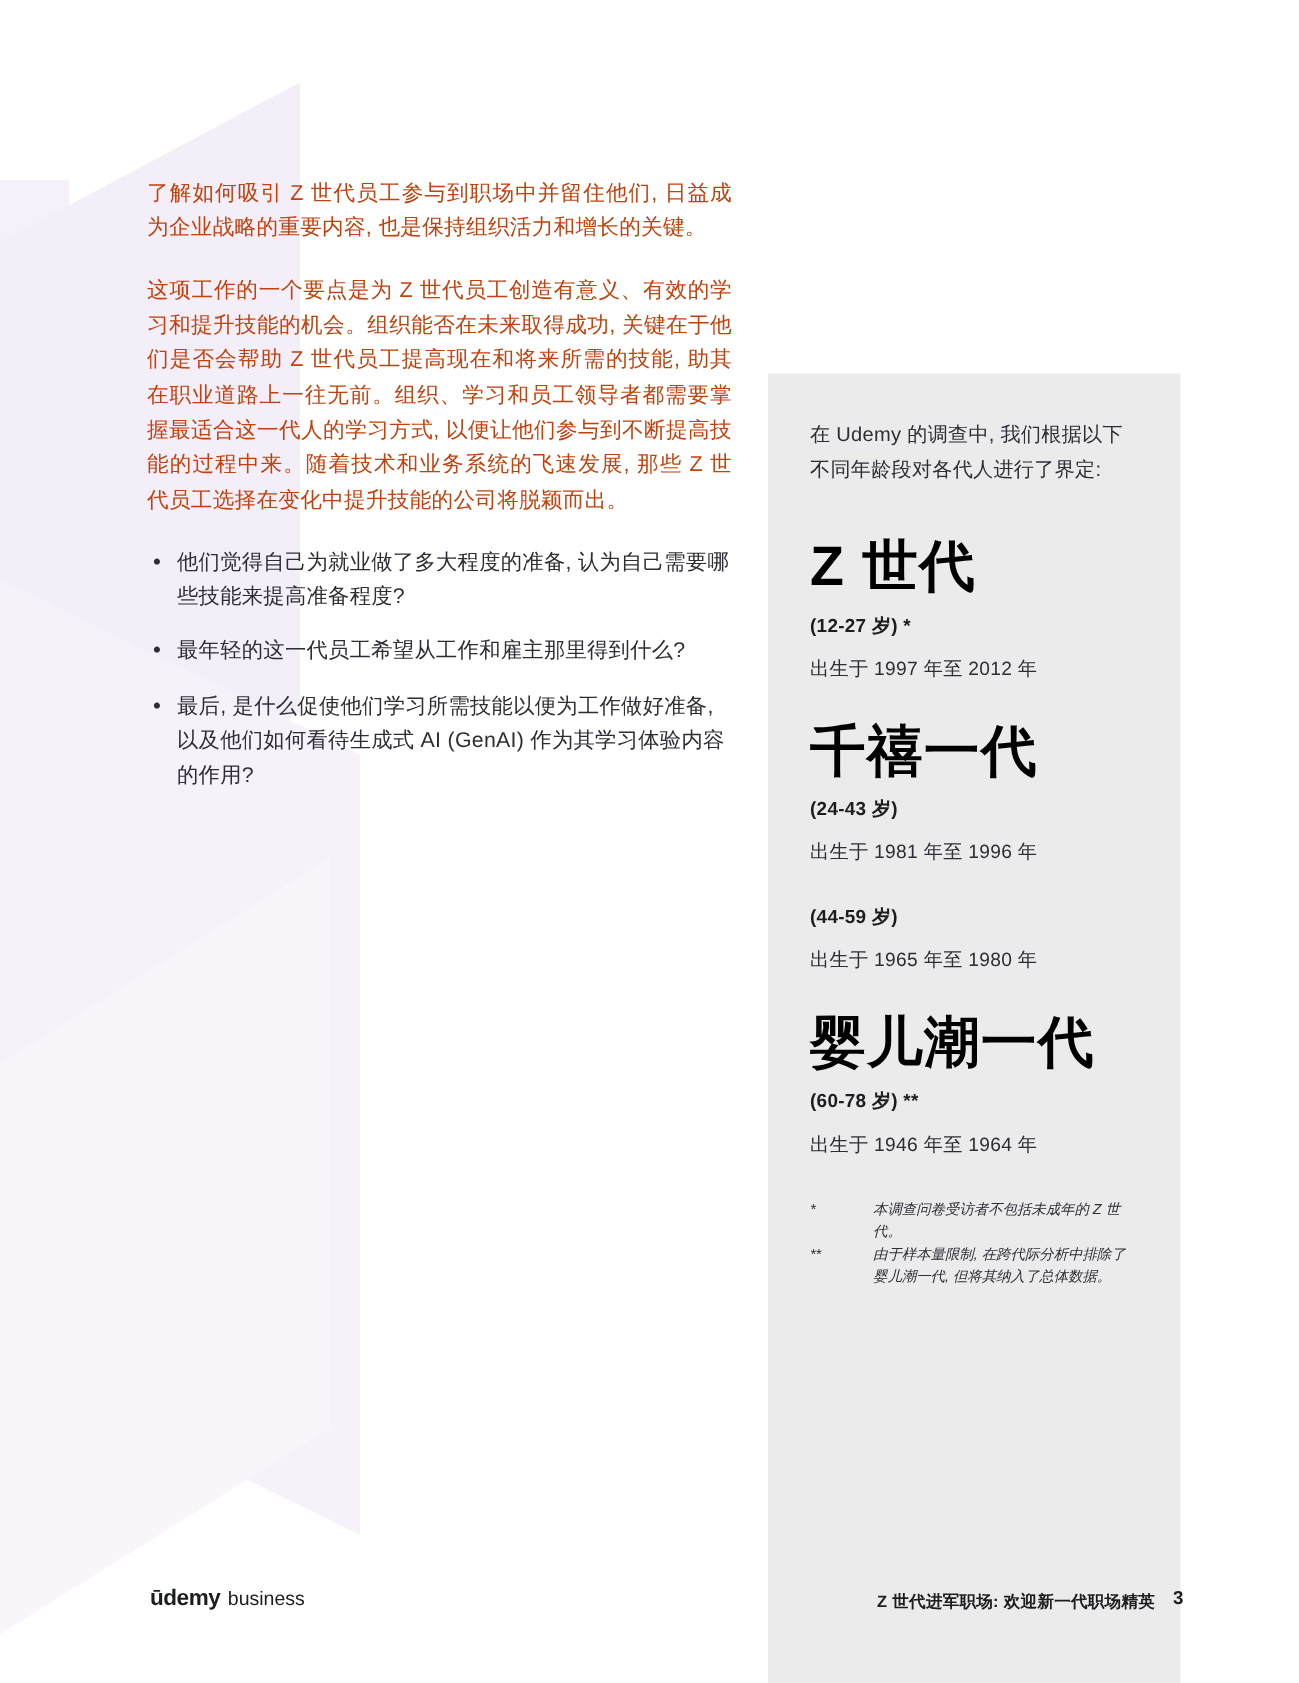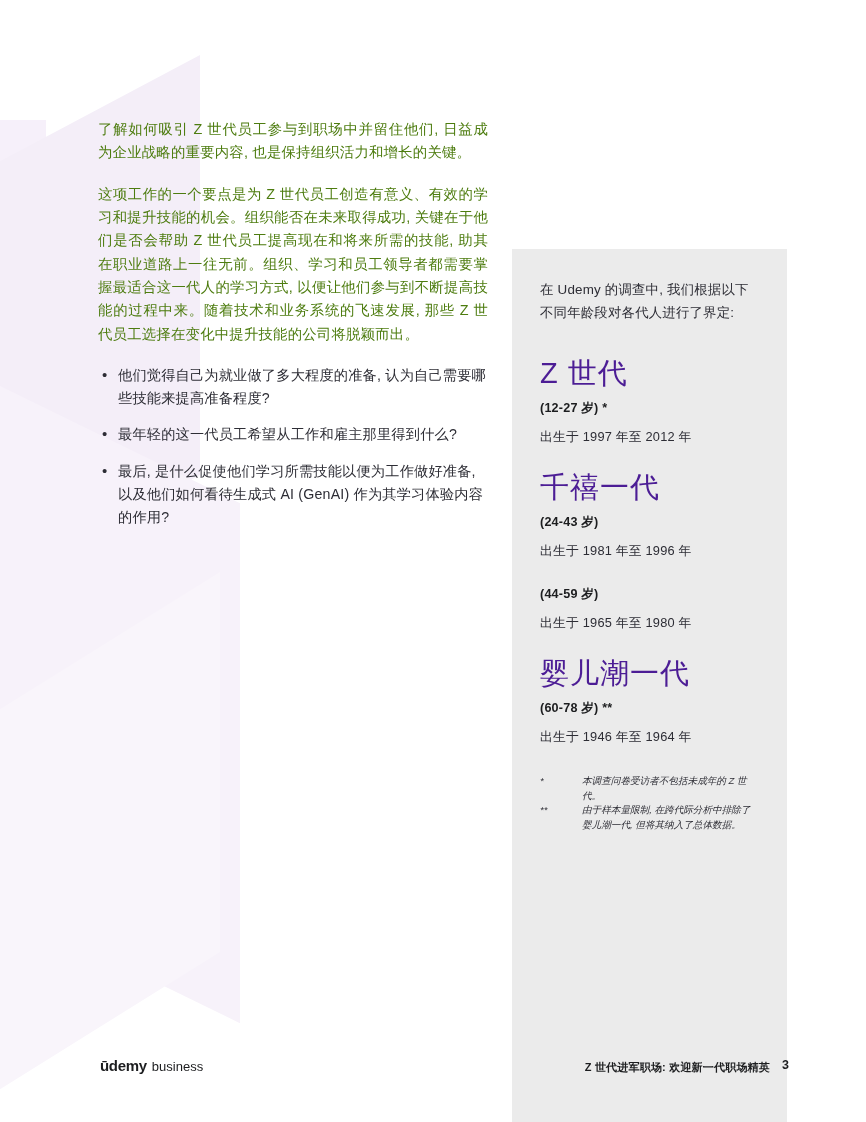--- a/index.html
+++ b/index.html
@@ -63,21 +63,21 @@
 
   
   .content {
     position: absolute;
     left: 98px;
     top: 118px;
     width: 390px;
   }
 
   .para {
-    color: #4d7c0f;
+    color: #c2410c;
     font-size: 14.4px;
     line-height: 1.62;
     margin: 0 0 18px 0;
     letter-spacing: 0.2px;
     text-align: justify;
   }
 
   .heading {
     color: #a435f0;
     font-size: 16.5px;
@@ -124,26 +124,26 @@
     color: #2d2d35;
     font-size: 13.4px;
     line-height: 1.68;
     margin: 0 0 34px 0;
     letter-spacing: 0.2px;
   }
   .gen-block {
     margin-bottom: 26px;
   }
   .gen-name {
-    color: #4c1d95;
-    font-size: 29px;
+    color: #000000;
+    font-size: 37px;
     line-height: 1.1;
     margin: 0 0 10px 0;
     letter-spacing: 1px;
-    font-weight: normal;
+    font-weight: bold;
   }
   .gen-age {
     color: #1c1d1f;
     font-size: 12.6px;
     font-weight: bold;
     margin: 0 0 12px 0;
     letter-spacing: 0.2px;
   }
   .gen-born {
     color: #2d2d35;
@@ -177,21 +177,21 @@
     left: 0;
     top: 1057px;
     width: 866px;
     height: 30px;
   }
   .logo {
     position: absolute;
     left: 100px;
     top: 0;
     display: flex;
-    align-items: flex-end;
+    align-items: center;
     color: #1c1d1f;
   }
   .logo-udemy {
     font-size: 15px;
     font-weight: bold;
     letter-spacing: -0.3px;
   }
   .logo-business {
     font-size: 13px;
     margin-left: 5px;

